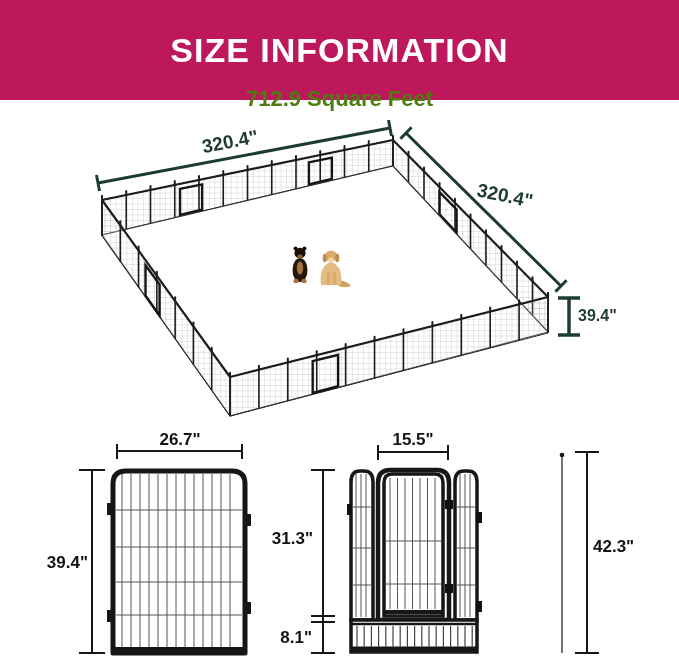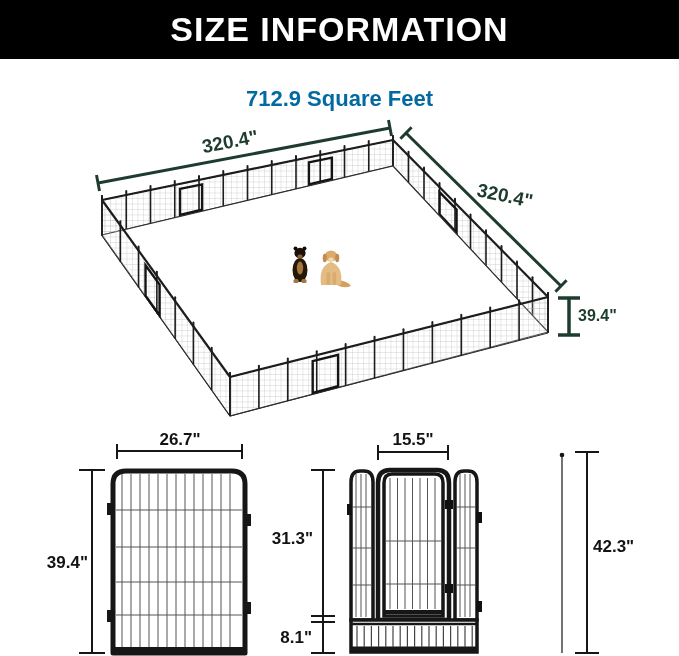--- a/index.html
+++ b/index.html
@@ -1,29 +1,29 @@
 <!DOCTYPE html>
 <html><head>
 <meta charset="utf-8">
 <style>
   html,body{margin:0;padding:0;}
   body{
     width:679px;height:656px;position:relative;overflow:hidden;
     background:#ffffff;font-family:"Liberation Sans", sans-serif;
   }
   .banner{
-    position:absolute;left:0;top:0;width:679px;height:59px;
-    background:#000000;display:flex;align-items:center;justify-content:center;
+    position:absolute;left:0;top:0;width:679px;height:100px;
+    background:#be185d;display:flex;align-items:center;justify-content:center;
   }
   .banner-title{
     color:#ffffff;font-size:34px;font-weight:800;letter-spacing:1px;
   }
   .subtitle{
     position:absolute;left:0;top:86px;width:679px;text-align:center;
-    color:#0369a1;font-size:22px;font-weight:700;
+    color:#4d7c0f;font-size:22px;font-weight:700;
   }
   #art{position:absolute;left:0;top:0;}
   .dim{
     position:absolute;line-height:1;white-space:nowrap;
   }
   .dim-green{color:#1E3C2D;font-weight:700;font-size:19px;}
   .dim-black{color:#131313;font-weight:700;font-size:17px;}
   .dim-320-top{left:155px;top:132px;width:150px;text-align:center;transform:rotate(-11deg);}
   .dim-320-right{left:430px;top:186px;width:150px;text-align:center;transform:rotate(12deg);}
   .dim-39-right{left:578px;top:308px;font-size:16px;}

